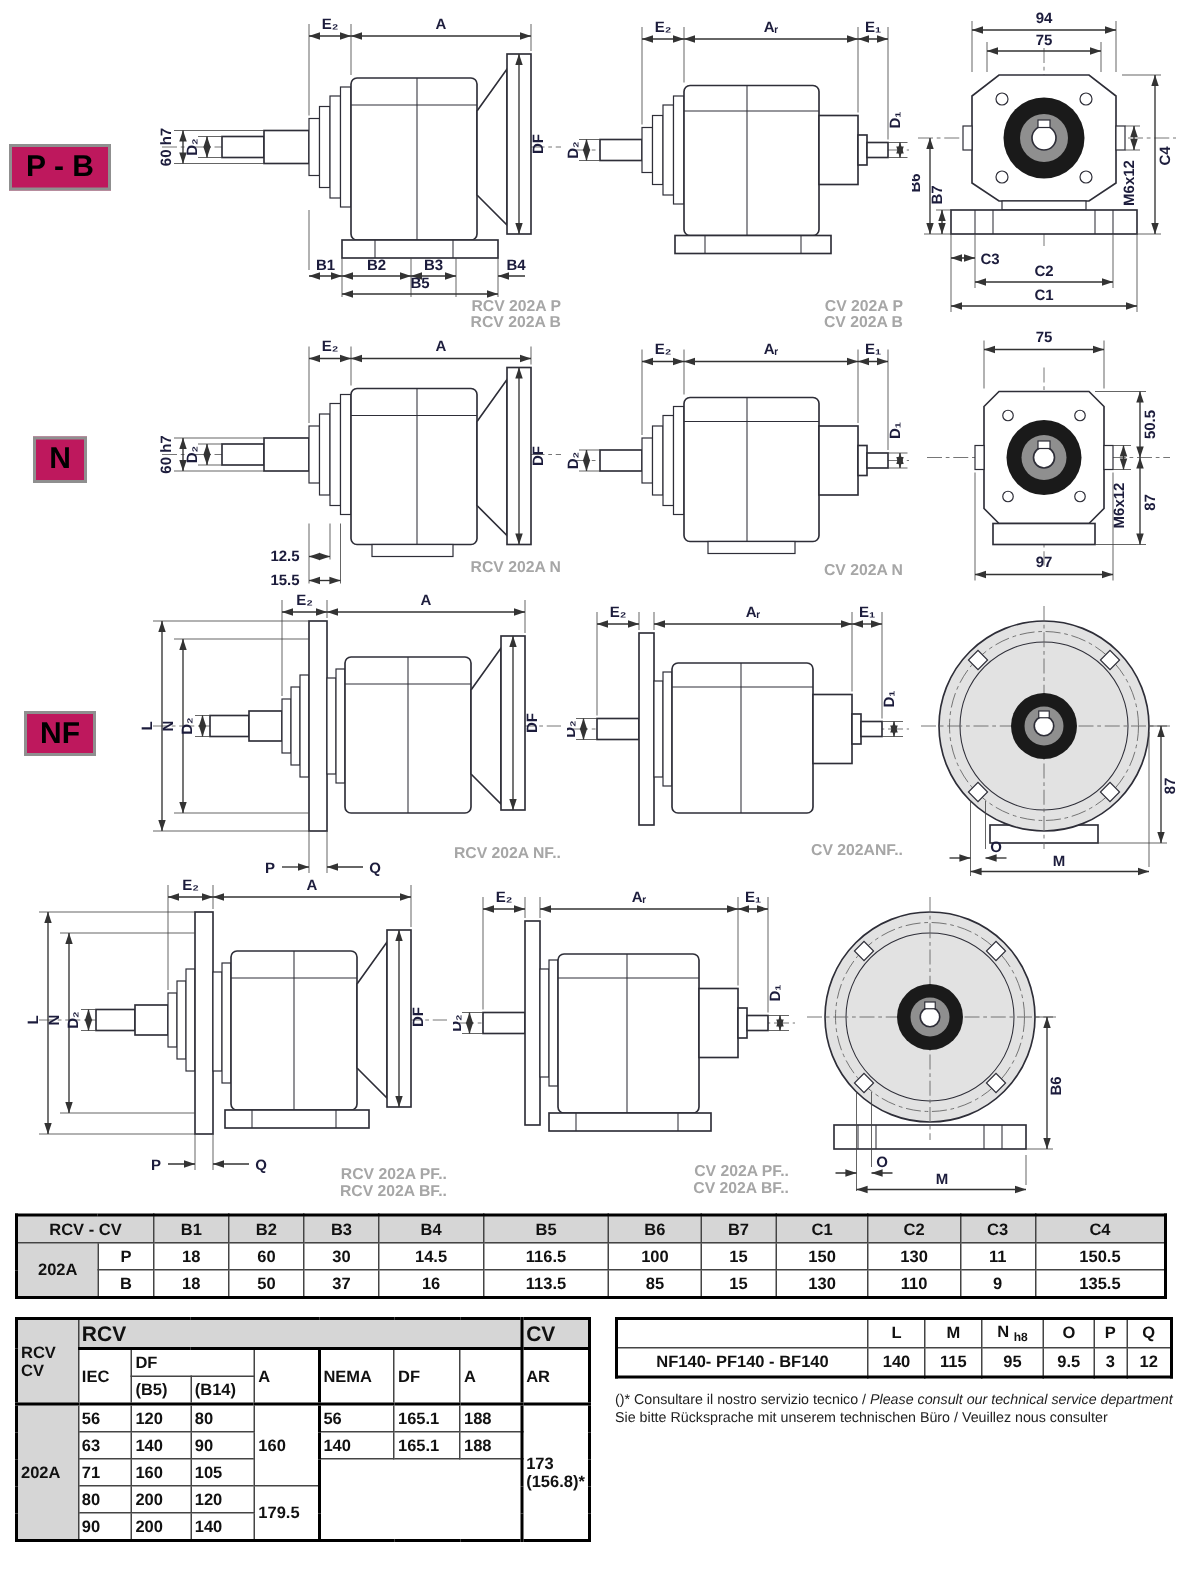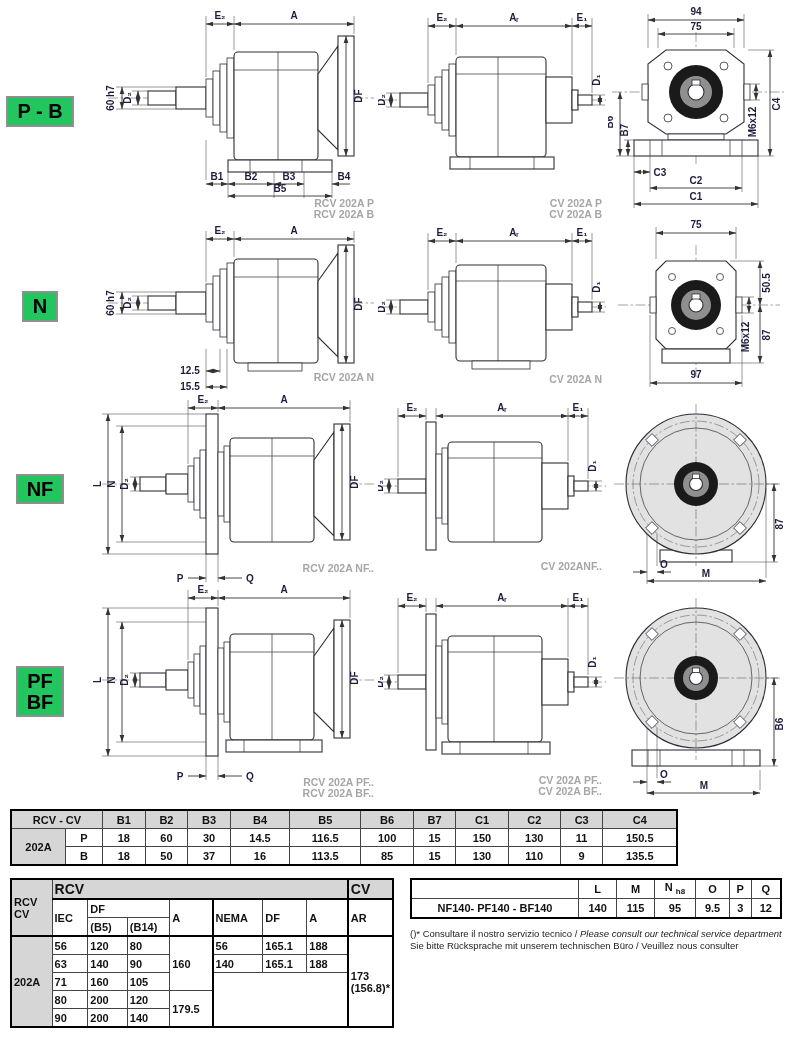--- a/index.html
+++ b/index.html
@@ -1,33 +1,33 @@
 <!DOCTYPE html>
 <html><head>
 <meta charset="utf-8">
 <style>
   html,body{margin:0;padding:0;background:#fff;}
   body{width:792px;font-family:"Liberation Sans",sans-serif;color:#111;}
   .sheet{padding:4px 2px 0 2px;}
   .draw-row{display:flex;align-items:center;}
   .label-col{width:76px;display:flex;justify-content:center;flex:0 0 76px;}
-  .type-box{border:2px solid #8f8f8f;background:#22c55e;padding:3px 9px;font-weight:bold;font-size:20px;color:#000;text-align:center;line-height:1.02;}
+  .type-box{border:2px solid #8f8f8f;background:#be185d;padding:3px 9px;font-weight:bold;font-size:20px;color:#000;text-align:center;line-height:1.02;}
   svg{display:block;}
   .bd{fill:#fff;stroke:#2e2e38;stroke-width:1.1;}
   .bd2{fill:#fff;stroke:#2e2e38;stroke-width:0.8;}
   .gfill{fill:#e2e2e2;stroke:#2e2e38;stroke-width:1.1;}
   .inl{stroke:#2e2e38;stroke-width:0.7;fill:none;}
   .cl{stroke:#666;stroke-width:0.6;stroke-dasharray:10 2.5 2.5 2.5;fill:none;}
   .dim{stroke:#333;stroke-width:0.9;fill:none;}
   .ext{stroke:#444;stroke-width:0.55;fill:none;}
   text.dt{font:bold 10px "Liberation Sans",sans-serif;fill:#1c1c3c;text-anchor:middle;}
   text.cap{font:bold 10.5px "Liberation Sans",sans-serif;fill:#a6a6a6;text-anchor:end;}
   .tables{margin:10px 8px 0 8px;}
   table{border-collapse:collapse;}
-  .t1{width:668px;border:2px solid #000;}
+  .t1{width:768px;border:2px solid #000;}
   .t1 th,.t1 td{border:1px solid #444;font-size:11px;font-weight:bold;text-align:center;padding:1px 2px;height:15px;}
   .gray{background:#d6d6d6;}
   .bottom{display:flex;align-items:flex-start;gap:16px;margin-top:12px;}
   .t2{width:384px;border:2px solid #000;flex:0 0 auto;}
   .t2 th,.t2 td{border:1px solid #444;font-size:11px;font-weight:bold;text-align:left;padding:1px 2px;height:15px;}
   .t2 .big{font-size:14px;}
   .pre{white-space:pre-line;}
   .hb{border-bottom:2px solid #000 !important;}
   .hb2{border-bottom:2px solid #000 !important;}
   .vl{border-left:2px solid #000 !important;}
@@ -453,26 +453,20 @@
         <line class="dim" x1="49" y1="178" x2="63" y2="178" marker-start="url(#ar)"></line>
         <text class="dt" x="56" y="174">O</text>
         <line class="ext" x1="158" y1="94" x2="158" y2="184"></line>
         <line class="dim" x1="39" y1="187" x2="158" y2="187" marker-start="url(#ar)" marker-end="url(#ar)"></line>
         <text class="dt" x="98" y="183">M</text>
       </g>
     </svg>
   </div>
 
   <div class="draw-row">
-    <div class="label-col">
-      <div class="type-box">
-        <div>PF</div>
-        <div>BF</div>
-      </div>
-    </div>
     <svg width="300" height="215" viewBox="0 0 300 215">
       <g>
         <line class="cl" x1="24" y1="96" x2="296" y2="96"></line>
         <rect class="bd" x="62" y="89" width="26" height="14"></rect>
         <rect class="bd" x="88" y="86" width="22" height="20"></rect>
         <rect class="bd2" x="110" y="78" width="6" height="36"></rect>
           <rect class="bd2" x="116" y="70" width="6" height="52"></rect>
           <rect class="bd2" x="122" y="62" width="6" height="68"></rect>
         <rect class="bd" x="128" y="24" width="12" height="148"></rect>
         <rect class="bd2" x="140" y="64" width="6" height="66"></rect>

